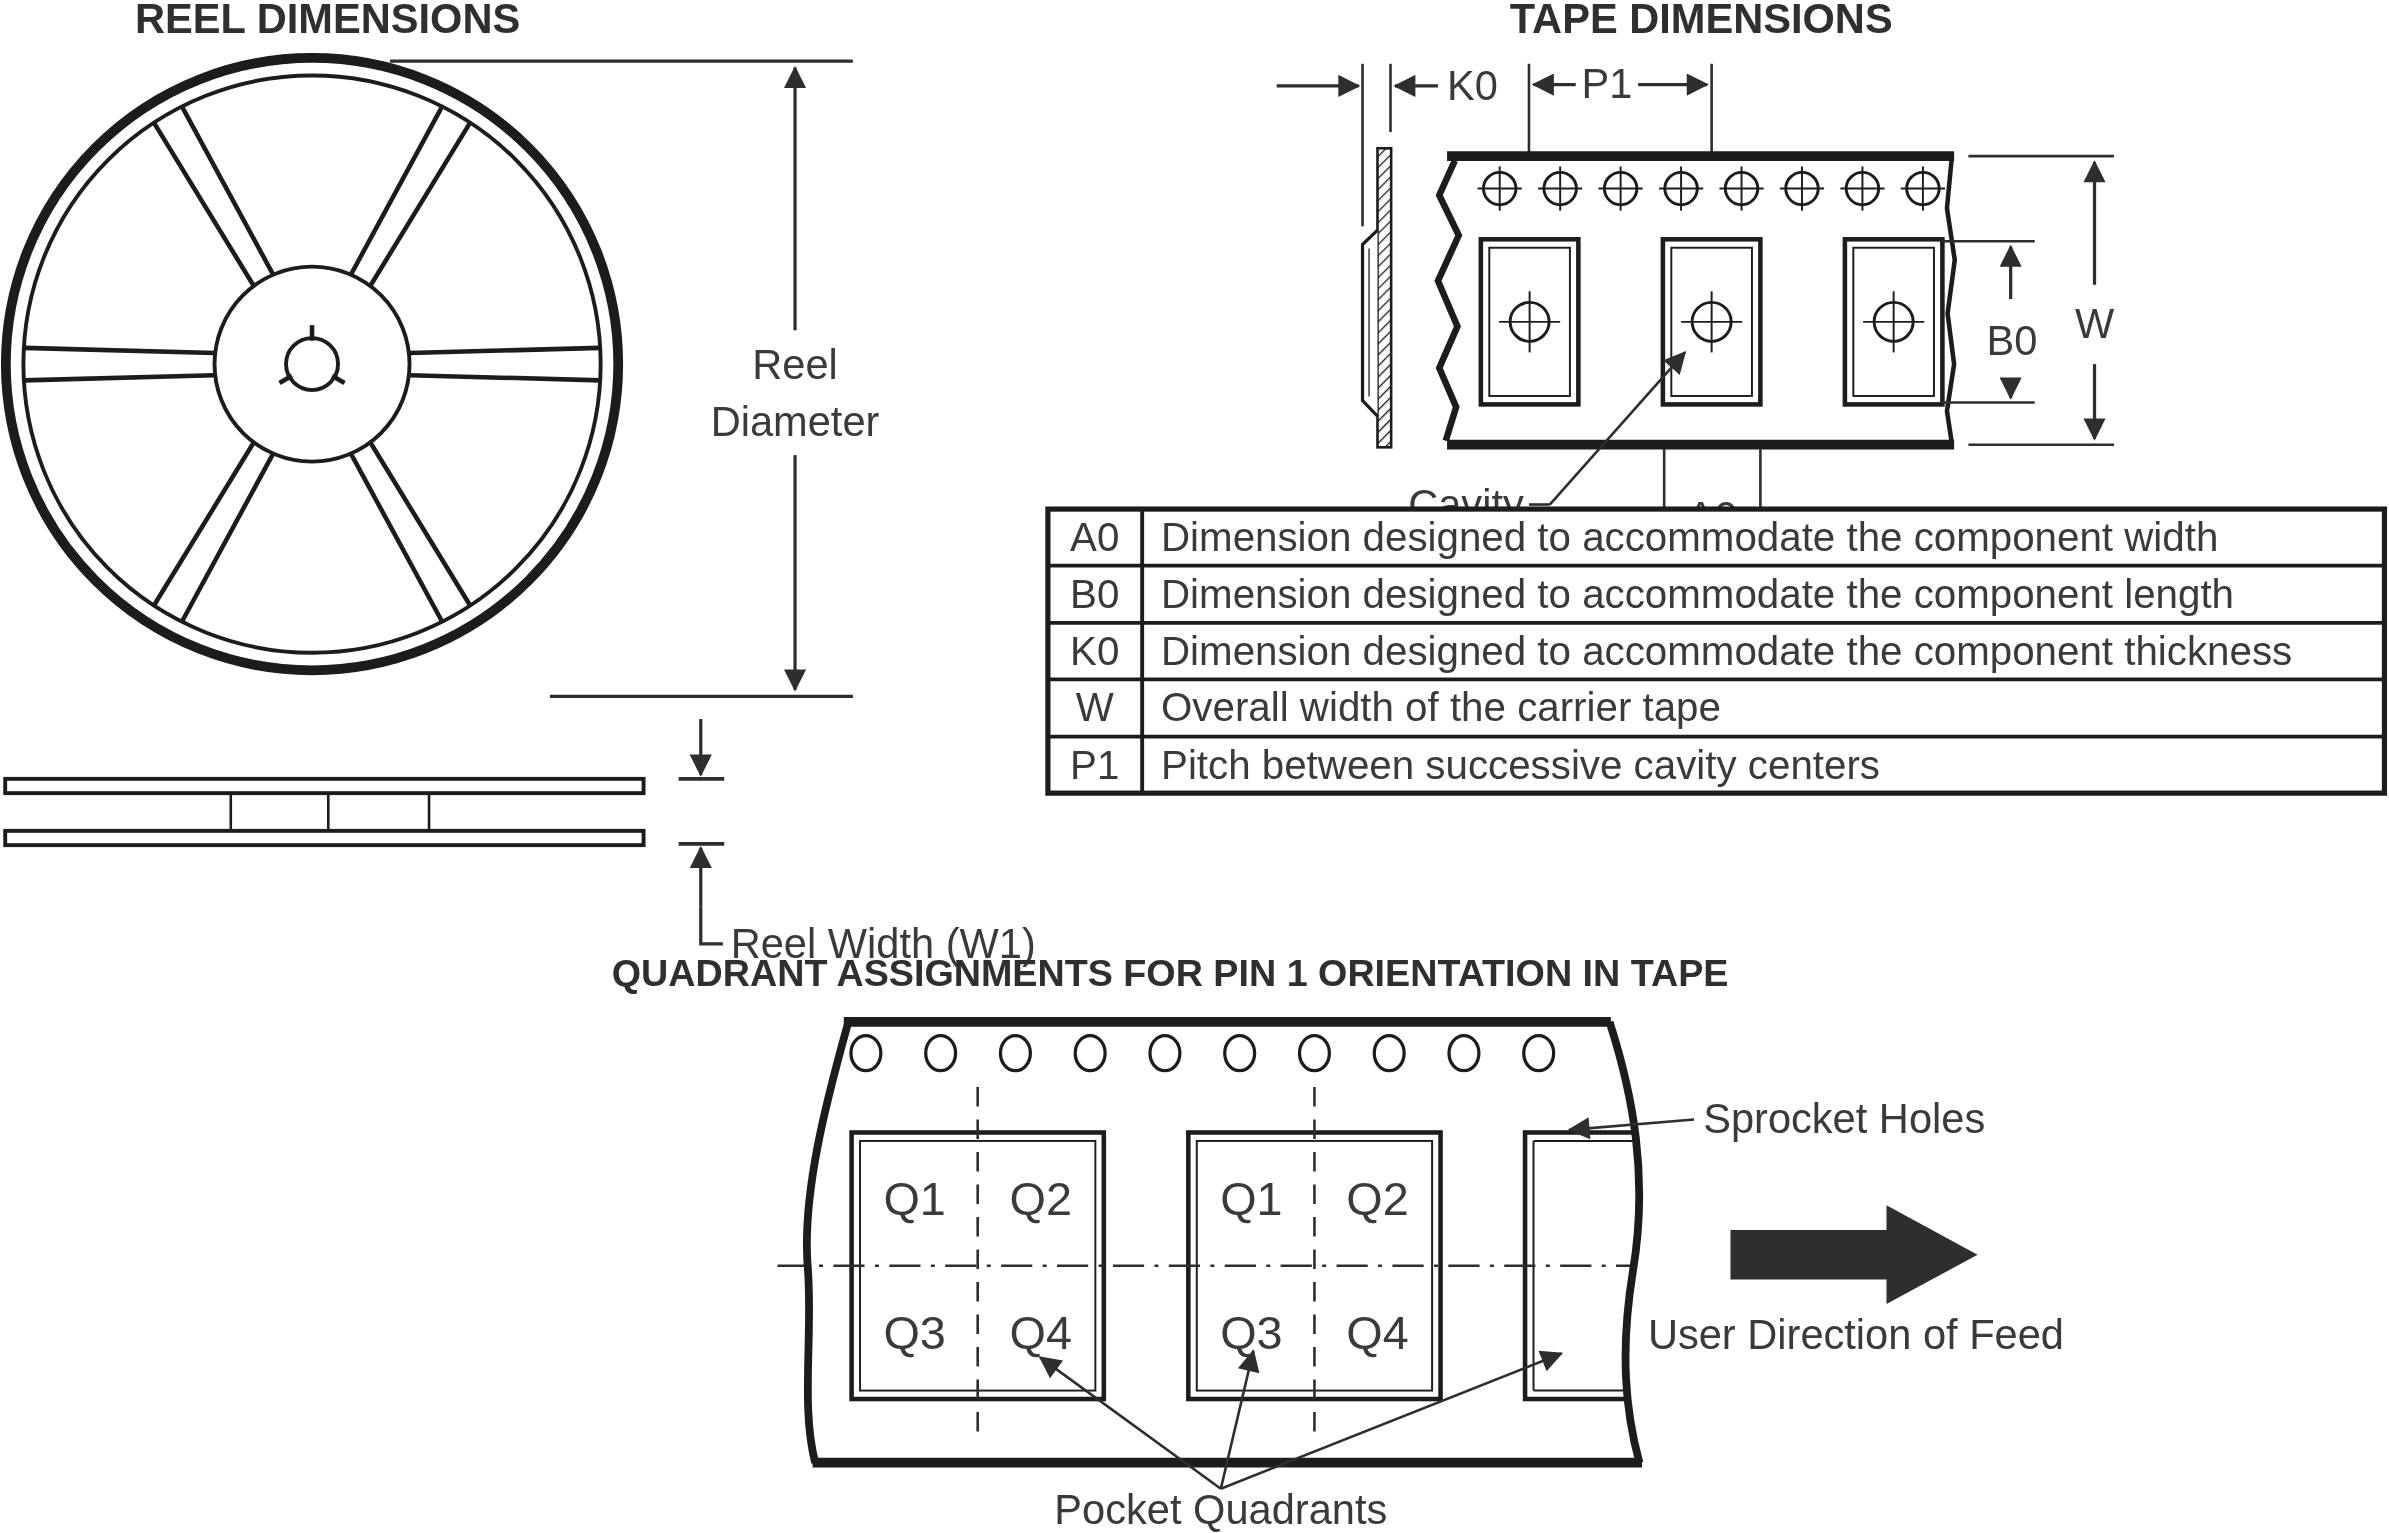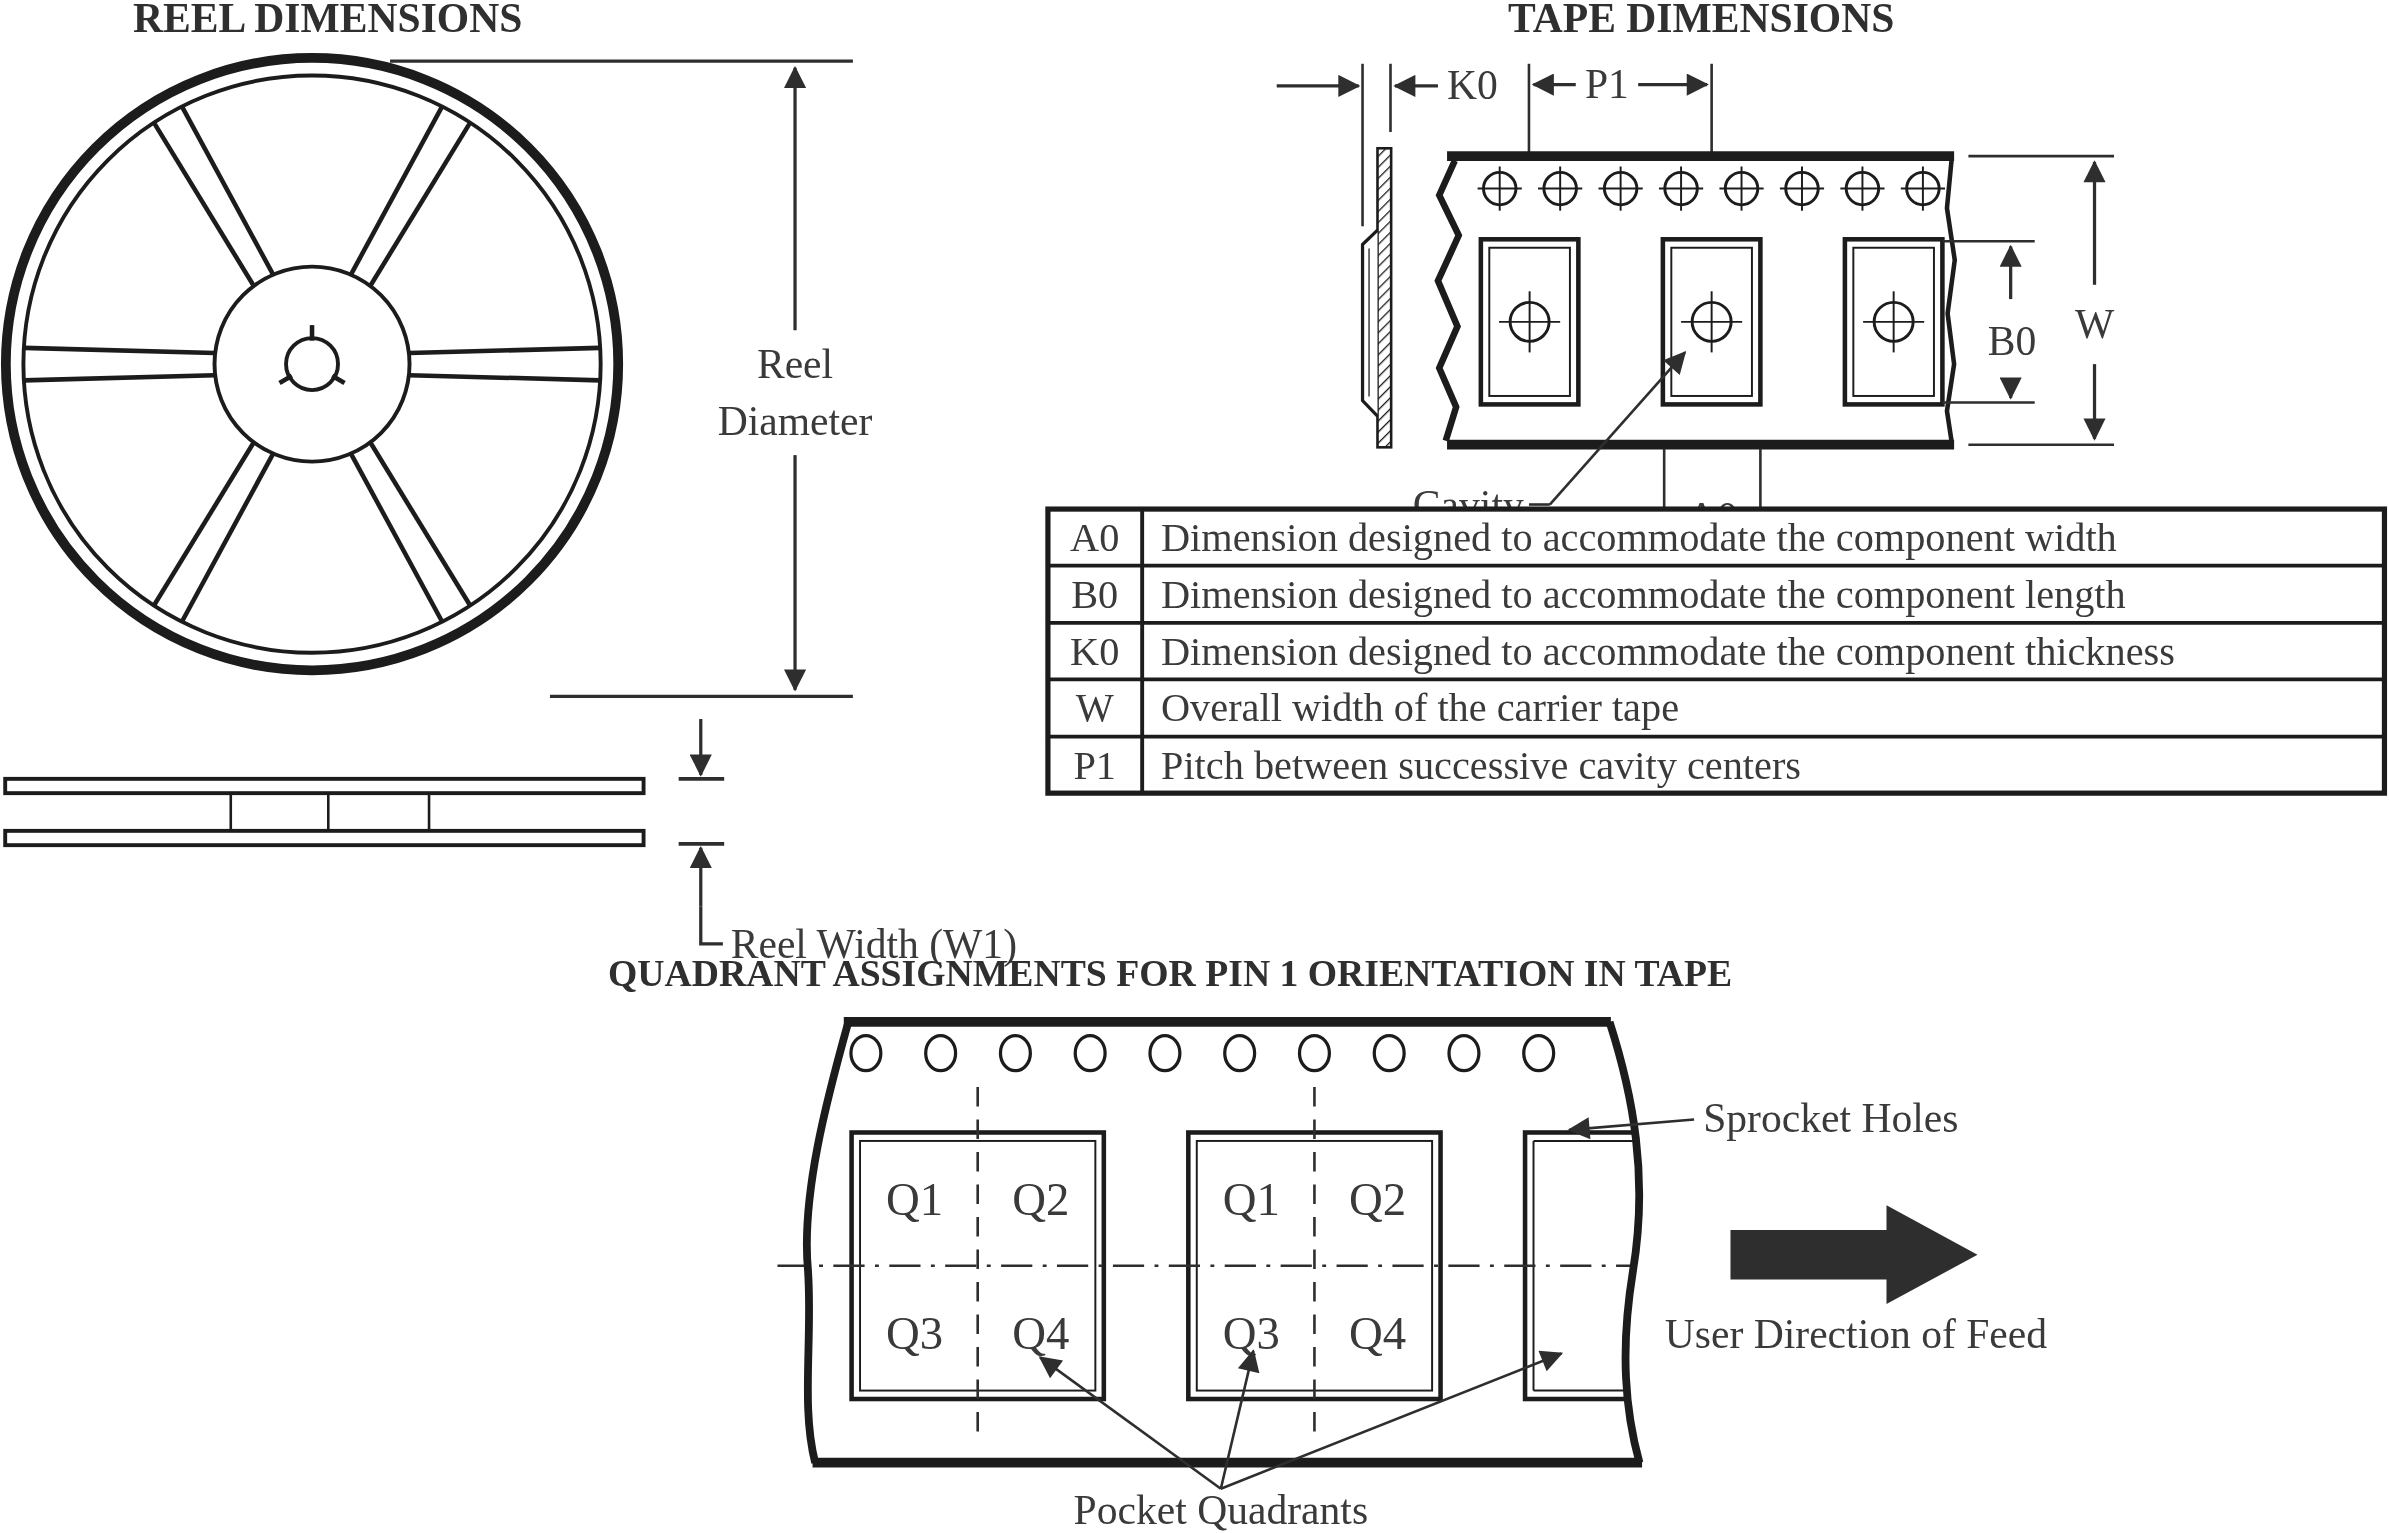--- a/index.html
+++ b/index.html
@@ -1,17 +1,17 @@
 <!DOCTYPE html>
 <html style="font-size:10.4px"><head>
 <meta charset="utf-8">
 <style>
   html,body{margin:0;padding:0;background:#ffffff;}
   .page{position:relative;width:2335px;height:1533px;background:#ffffff;
-        font-family:Liberation Serif, serif;}
+        font-family:Liberation Sans, sans-serif;}
   svg{display:block;width:2389px;height:1533px;}
   text{fill:#3a3a3a;}
   .sec-title{font-size:64px;font-weight:bold;fill:#2f2f2f;}
   .quad-title{font-size:58px;font-weight:bold;fill:#2f2f2f;}
   .dim-label{font-size:64px;}
   .tbl-text{font-size:62px;}
   .q-label{font-size:72px;}
   .ink{stroke:#1c1c1c;}
 </style>
 </head>

